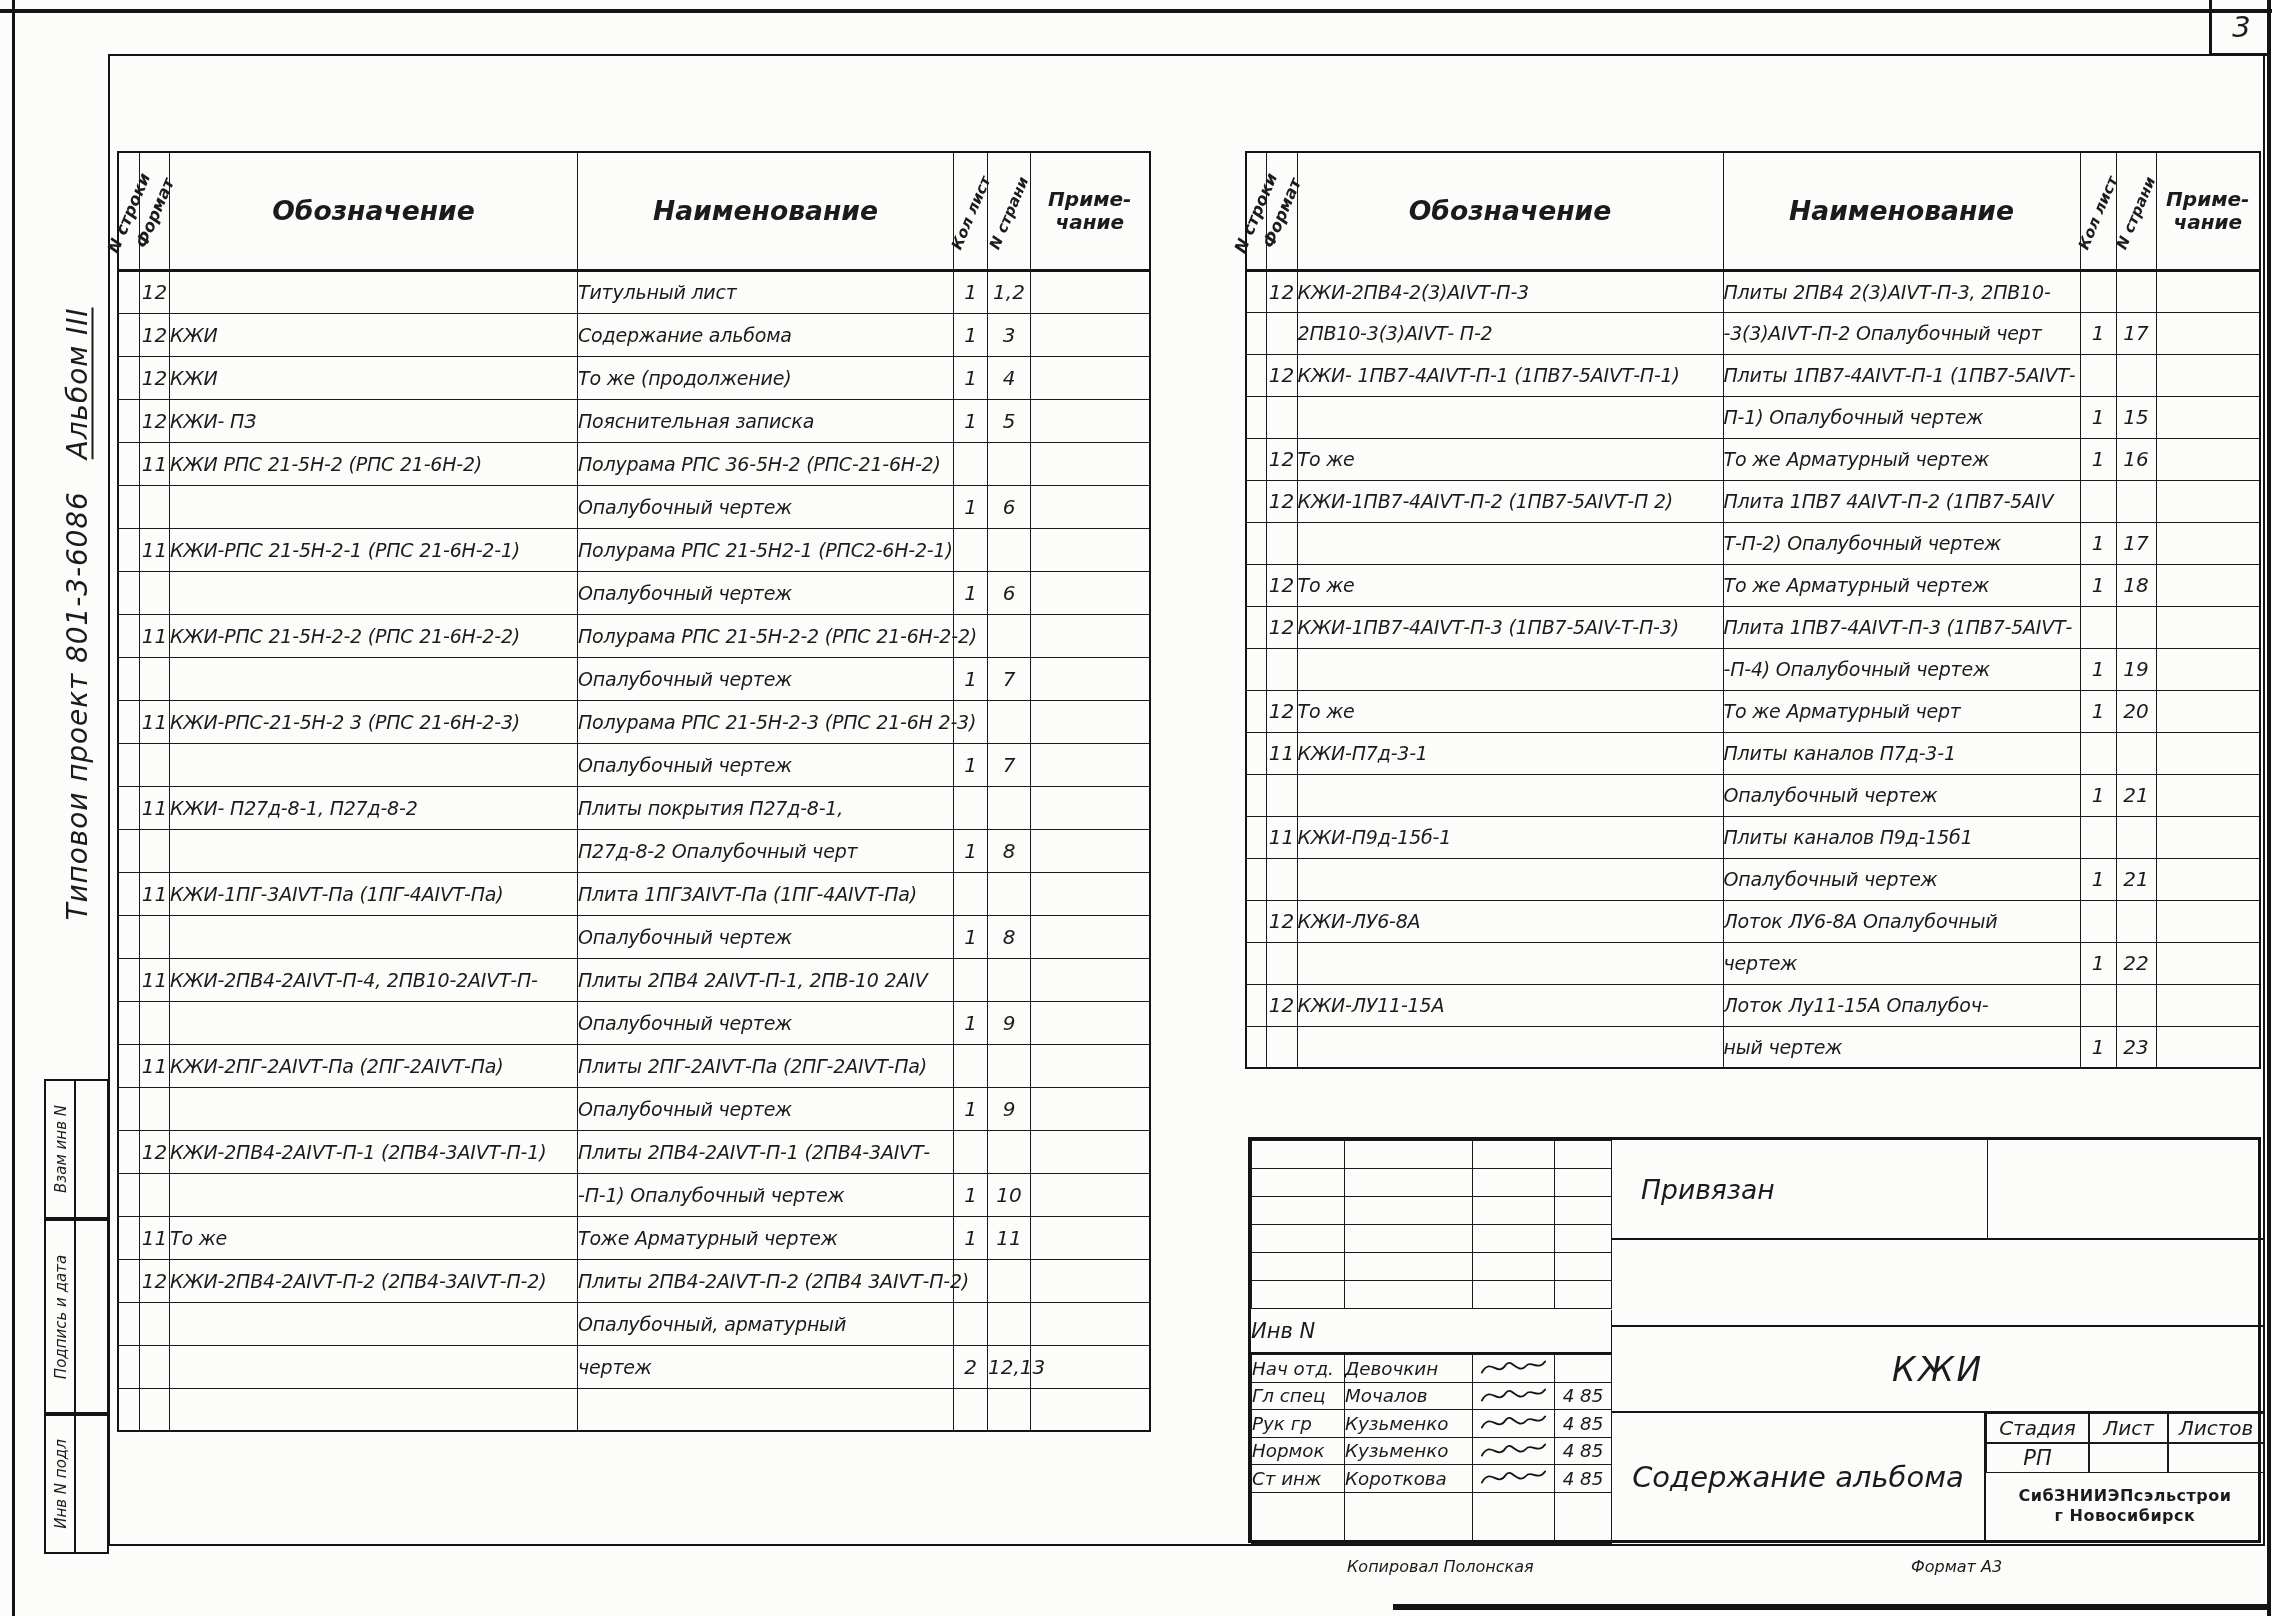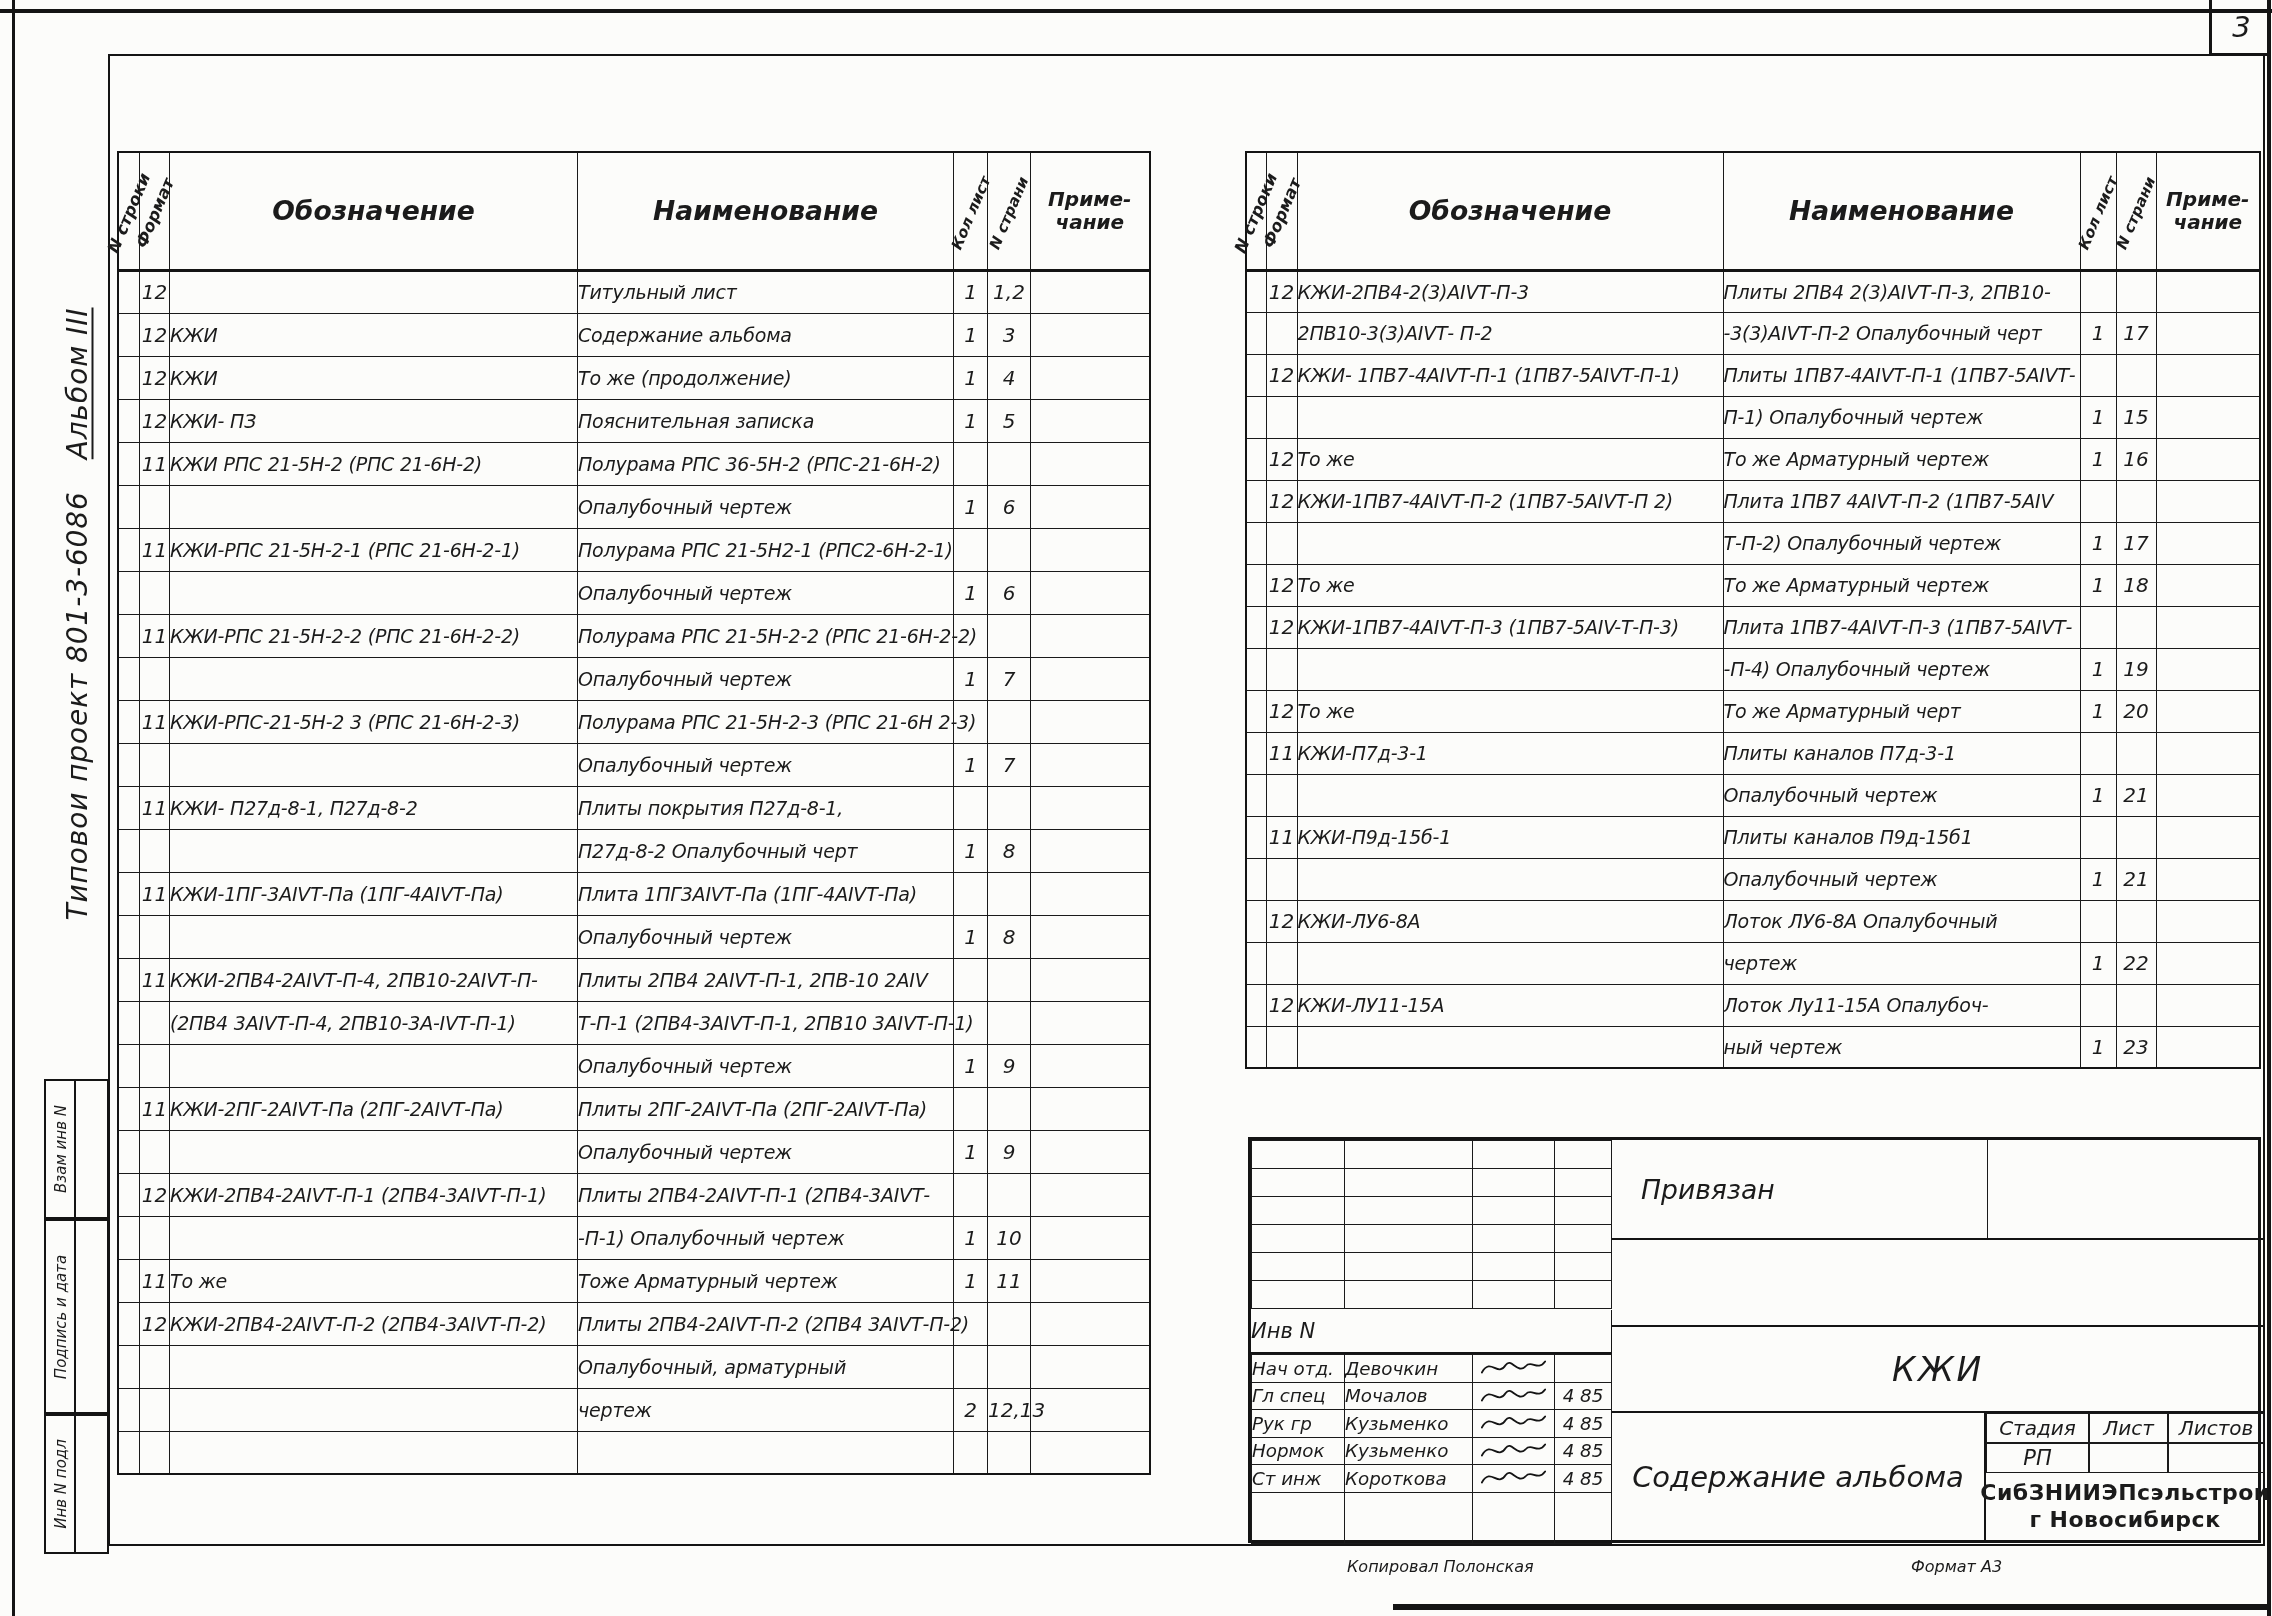--- a/index.html
+++ b/index.html
@@ -78,21 +78,21 @@
   .cell-band{left:361px;top:187px;width:652px;height:86px;border-bottom:2.7px solid #141414;
              display:flex;align-items:center;}
   .cell-band .proj{flex:0 0 58%;text-align:center;font-size:33px;letter-spacing:1.8px;}
   .cell-band .code{flex:1;text-align:center;font-size:33px;letter-spacing:2.7px;}
   .cell-doc{left:361px;top:273px;width:374px;height:127px;border-right:2.3px solid #141414;
             display:flex;align-items:center;justify-content:center;font-size:29px;text-align:center;}
   .cell-sh{height:30px;display:flex;align-items:center;justify-content:center;font-size:20px;
            border:1.4px solid #1a1a1a;}
   .cell-org{left:735px;top:333px;width:278px;height:66px;display:flex;flex-direction:column;
             align-items:center;justify-content:center;font-style:normal;font-weight:600;
-            font-size:22px;letter-spacing:0.5px;line-height:1.25;}
+            font-size:16px;letter-spacing:0.5px;line-height:1.25;}
 
   .footnote{position:absolute;font-size:16px;white-space:nowrap;}
 </style>
 </head>
 <body>
 
 <div class="rule" style="left:0;top:9.2px;width:2273px;height:4.1px;"></div>
 <div class="rule" style="left:12px;top:0;width:3.2px;height:1616px;"></div>
 <div class="rule" style="left:2267px;top:0;width:4.1px;height:1616px;"></div>
 <div class="rule" style="left:1393px;top:1604px;width:877px;height:5.5px;"></div>
@@ -295,29 +295,20 @@
     <td class="cell-n">Опалубочный  чертеж</td>
     <td class="cell-c">1</td>
     <td class="cell-p">8</td>
     <td class="cell-note"></td>
   </tr>
       <tr>
     <td class="cell-s"></td>
     <td class="cell-f">11</td>
     <td class="cell-d">КЖИ-2ПВ4-2АIVТ-П-4, 2ПВ10-2АIVТ-П-</td>
     <td class="cell-n">Плиты 2ПВ4 2АIVТ-П-1, 2ПВ-10 2АIV</td>
-    <td class="cell-c"></td>
-    <td class="cell-p"></td>
-    <td class="cell-note"></td>
-  </tr>
-      <tr>
-    <td class="cell-s"></td>
-    <td class="cell-f"></td>
-    <td class="cell-d">(2ПВ4 3АIVТ-П-4, 2ПВ10-3А-IVТ-П-1)</td>
-    <td class="cell-n">Т-П-1 (2ПВ4-3АIVТ-П-1, 2ПВ10 3АIVТ-П-1)</td>
     <td class="cell-c"></td>
     <td class="cell-p"></td>
     <td class="cell-note"></td>
   </tr>
       <tr>
     <td class="cell-s"></td>
     <td class="cell-f"></td>
     <td class="cell-d"></td>
     <td class="cell-n">Опалубочный  чертеж</td>
     <td class="cell-c">1</td>

